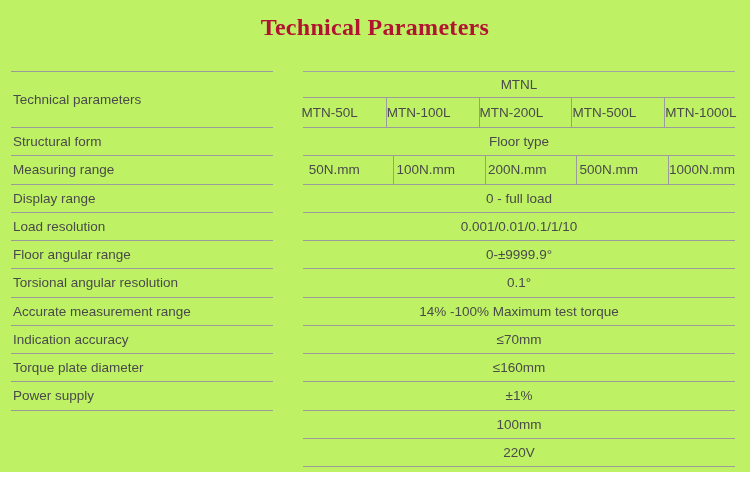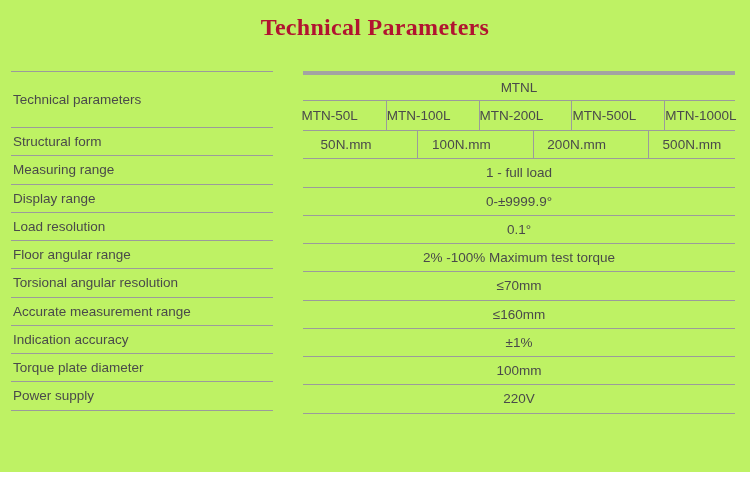--- a/index.html
+++ b/index.html
@@ -35,21 +35,21 @@
     color: #4a4a4a;
     font-size: 13.5px;
   }
   .left-col {
     width: 262px;
     border-top: 1px solid #9b9b9b;
     margin-right: 30px;
   }
   .right-col {
     width: 432px;
-    border-top: 4px solid #a3a3a3;
+    border-top: 1px solid #a3a3a3;
   }
   .lrow {
     box-sizing: border-box;
     height: 28.25px;
     border-bottom: 1px solid #9b9b9b;
     display: flex;
     align-items: center;
     padding-left: 2px;
     white-space: nowrap;
   }
@@ -104,32 +104,35 @@
       <div class="rrow brand">MTNL</div>
 
       <div class="rrow models cells">
         <div class="cell">MTN-50L</div>
         <div class="cell">MTN-100L</div>
         <div class="cell">MTN-200L</div>
         <div class="cell">MTN-500L</div>
         <div class="cell">MTN-1000L</div>
       </div>
 
+      <div class="rrow">Floor type</div>
 
       <div class="rrow cells">
         <div class="cell">50N.mm</div>
         <div class="cell">100N.mm</div>
         <div class="cell">200N.mm</div>
         <div class="cell">500N.mm</div>
+        <div class="cell">1000N.mm</div>
       </div>
 
-      <div class="rrow">1 - full load</div>
+      <div class="rrow">0 - full load</div>
+      <div class="rrow">0.001/0.01/0.1/1/10</div>
       <div class="rrow">0-±9999.9°</div>
       <div class="rrow">0.1°</div>
-      <div class="rrow">2% -100% Maximum test torque</div>
+      <div class="rrow">14% -100% Maximum test torque</div>
       <div class="rrow">≤70mm</div>
       <div class="rrow">≤160mm</div>
       <div class="rrow">±1%</div>
       <div class="rrow">100mm</div>
       <div class="rrow">220V</div>
     </div>
 
   </div>
 </div>
 

